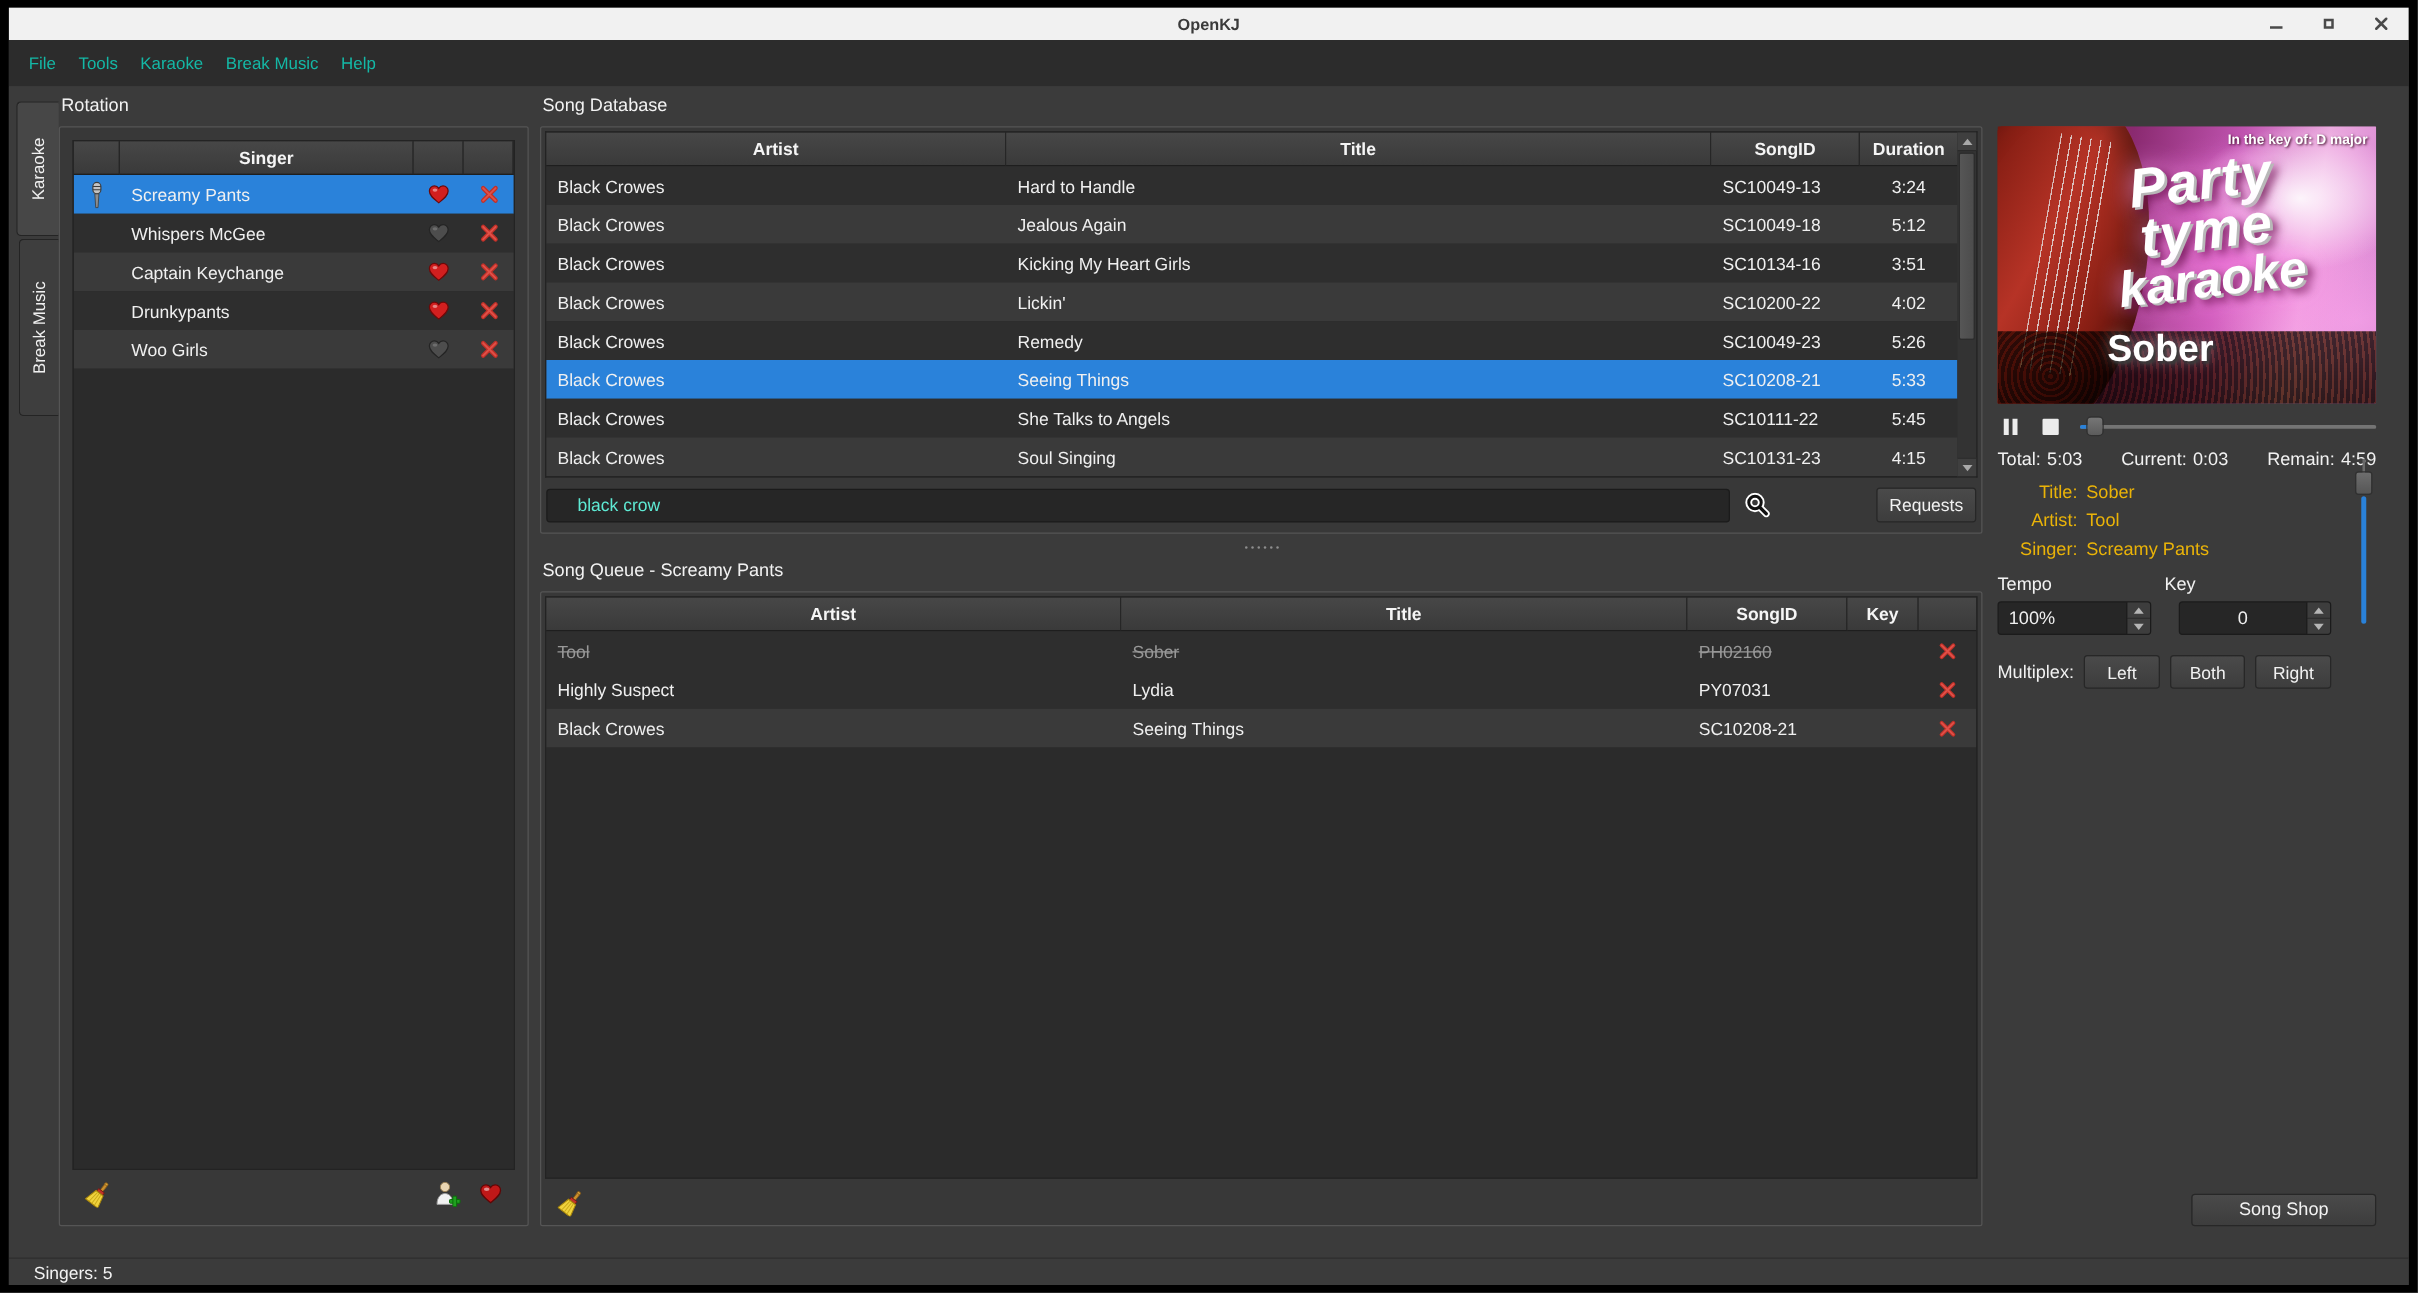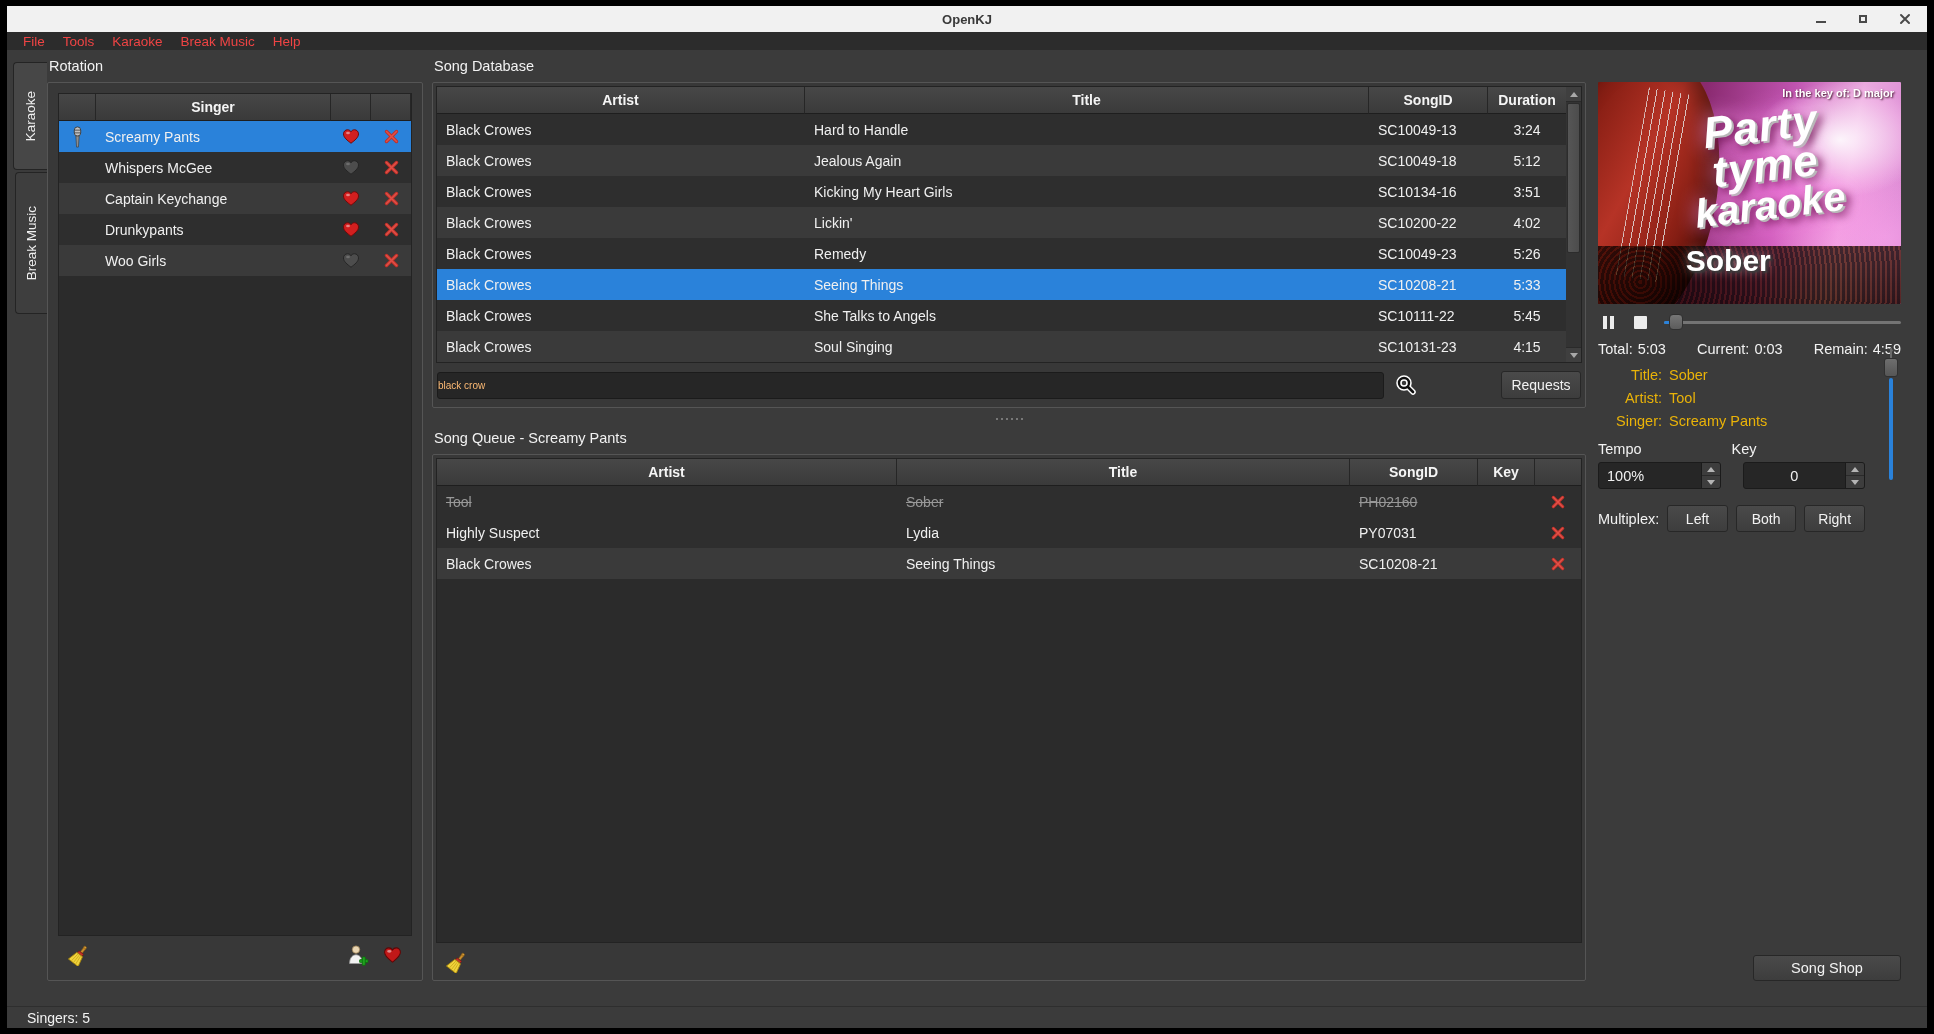--- a/index.html
+++ b/index.html
@@ -8,21 +8,21 @@
 
   
   .titlebar { height:26px; background:#f1f1f1; position:relative; display:flex; align-items:center; justify-content:center; color:#3a3a3a; font-size:13px; font-weight:bold; flex:0 0 auto; }
   .win-controls { position:absolute; right:14px; top:0; height:100%; display:flex; gap:26px; align-items:center; }
   .wc { width:16px; height:16px; display:flex; align-items:center; justify-content:center; }
   .wc-min span { width:10px; height:2px; background:#4a4a4a; margin-top:6px; }
   .wc-max span { width:8px; height:8px; border:2px solid #4a4a4a; }
   .wc-close svg { display:block; }
 
   
-  .menubar { height:18px; background:#2c2c2c; display:flex; align-items:center; padding-left:7px; color:#ef4444; font-size:13.5px; flex:0 0 auto; }
+  .menubar { height:37px; background:#2c2c2c; display:flex; align-items:center; padding-left:7px; color:#14b8a6; font-size:13.5px; flex:0 0 auto; }
   .menu-item { padding:3px 9px; border-radius:2px; }
 
   
   .main { flex:1 1 auto; display:flex; background:#3b3b3b; padding:8px 6px 25px 0; min-height:0; }
 
   
   .tabstrip { width:40px; flex:0 0 auto; padding-top:4px; display:flex; flex-direction:column; align-items:flex-end; }
   .vtab { width:32px; display:flex; align-items:center; justify-content:center; background:#3e3e3e; border:1px solid #242424; border-right:none; border-radius:4px 0 0 4px; color:#f0f0f0; font-size:13.5px; margin-bottom:2px; }
   .vtab span { writing-mode:vertical-rl; transform:rotate(180deg); white-space:nowrap; }
   .vtab-active { background:#474747; width:34px; }
@@ -71,21 +71,21 @@
   
   .vscroll { width:16px; flex:0 0 auto; background:#333; border:1px solid #232323; border-left:none; display:flex; flex-direction:column; }
   .sb-btn { height:15px; flex:0 0 auto; background:#3f3f3f; display:flex; align-items:center; justify-content:center; border-bottom:1px solid #2a2a2a; }
   .sb-btn-bottom { border-bottom:none; border-top:1px solid #2a2a2a; }
   .sb-up { width:0; height:0; border-left:4px solid transparent; border-right:4px solid transparent; border-bottom:5px solid #a8a8a8; }
   .sb-down { width:0; height:0; border-left:4px solid transparent; border-right:4px solid transparent; border-top:5px solid #a8a8a8; }
   .sb-track { flex:1; position:relative; }
   .sb-handle { position:absolute; top:1px; left:1px; right:1px; height:150px; background:linear-gradient(90deg,#565656,#4c4c4c); border:1px solid #2c2c2c; border-radius:2px; }
 
   .search-row { display:flex; align-items:center; margin:7px 1px 4px 1px; height:30px; flex:0 0 auto; }
-  .search-input { flex:0 1 947px; height:27px; background:#262626; border:1px solid #1b1b1b; border-radius:3px; color:#fdba74; font-size:10px; padding:0 0; outline:none; font-family:"Liberation Sans",sans-serif; }
+  .search-input { flex:0 1 947px; height:27px; background:#262626; border:1px solid #1b1b1b; border-radius:3px; color:#5eead4; font-size:14px; padding:0 24px; outline:none; font-family:"Liberation Sans",sans-serif; }
   .mag-wrap { margin-left:12px; }
   .requests-btn { margin-left:auto; width:80px; height:28px; }
 
   .btn { background:linear-gradient(#4a4a4a,#3d3d3d); border:1px solid #272727; border-radius:3px; color:#f2f2f2; font-size:14px; display:flex; align-items:center; justify-content:center; font-family:"Liberation Sans",sans-serif; }
 
   .splitter { height:22px; display:flex; align-items:center; justify-content:center; gap:3px; flex:0 0 auto; }
   .splitter i { width:2px; height:2px; background:#8e8e8e; border-radius:50%; }
 
   .queue-panel { flex:1 1 auto; padding:3px; }
   .queue-table { flex:1 1 auto; display:flex; flex-direction:column; }

